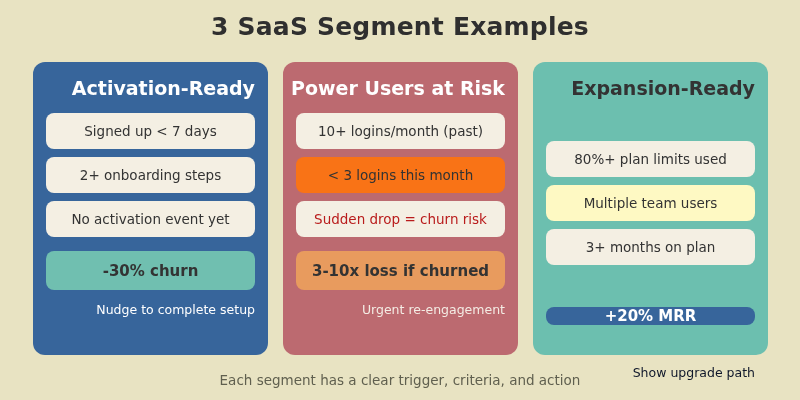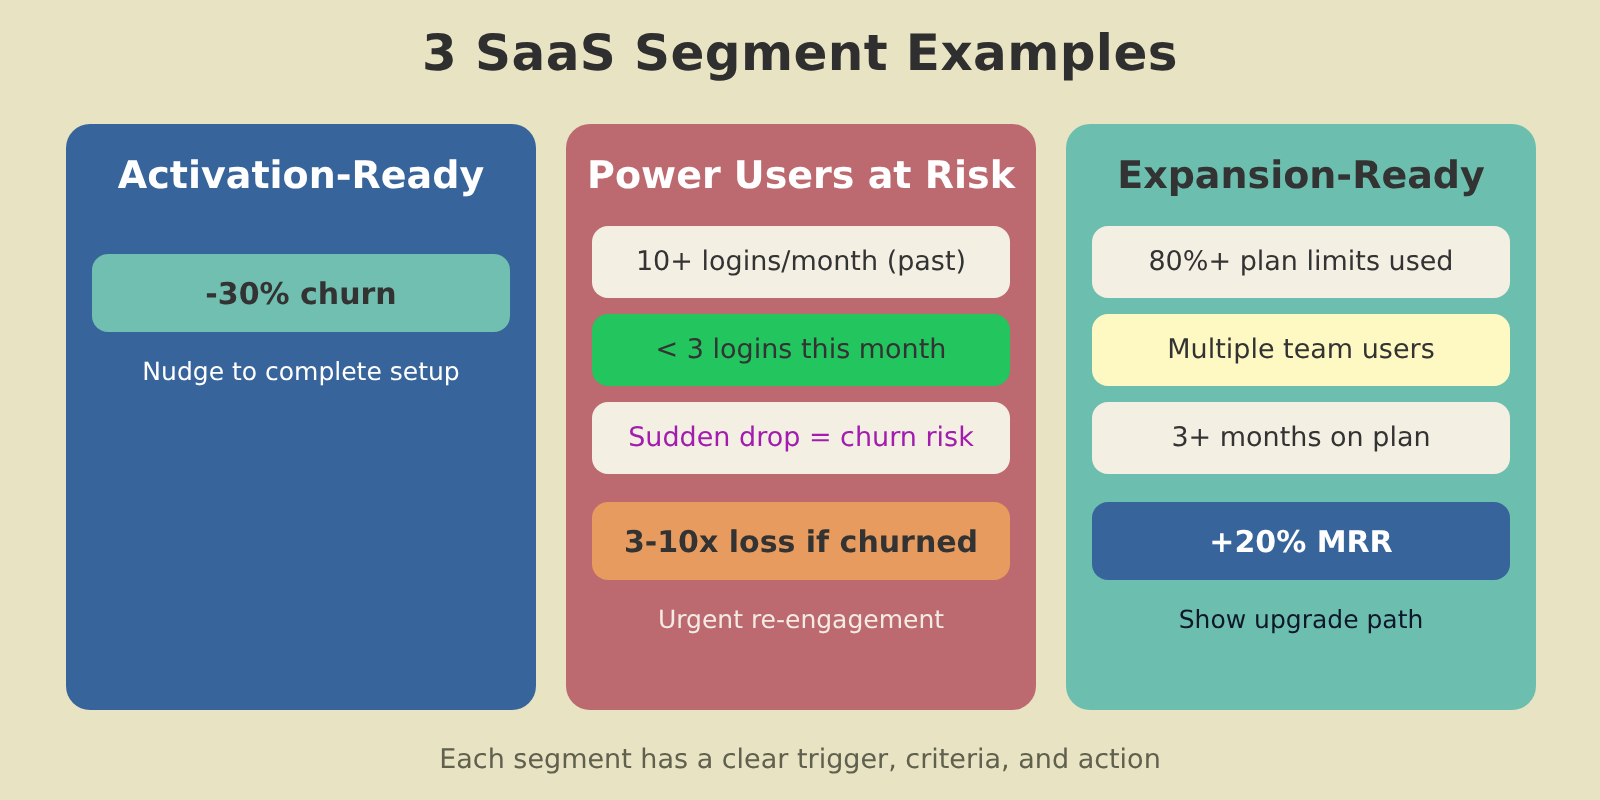--- a/index.html
+++ b/index.html
@@ -41,21 +41,21 @@
     justify-content: space-between;
   }
   .card {
     width: 235px;
     height: 293px;
     border-radius: 12px;
     box-sizing: border-box;
     padding: 14px 13px 0 13px;
     display: flex;
     flex-direction: column;
-    align-items: center;
+    align-items: flex-end;
   }
   .card-title {
     font-size: 19px;
     font-weight: bold;
     text-align: center;
     line-height: 24px;
     margin-bottom: 13px;
     white-space: nowrap;
   }
   .criteria-list {
@@ -111,36 +111,41 @@
 <body style="background: rgb(232, 227, 194);">
 
 <div class="page">
 
   <div class="page-title" style="color: rgb(47, 47, 47);">3 SaaS Segment Examples</div>
 
   <div class="cards">
 
     <div class="card" style="background: rgb(55, 101, 155);">
       <div class="card-title" style="color: rgb(255, 255, 255);">Activation-Ready</div>
+      <div class="criteria-list">
+        <div class="criterion" style="background: rgb(244, 239, 227); color: rgb(51, 51, 51);">Signed up &lt; 7 days</div>
+        <div class="criterion" style="background: rgb(244, 239, 227); color: rgb(51, 51, 51);">2+ onboarding steps</div>
+        <div class="criterion" style="background: rgb(244, 239, 227); color: rgb(51, 51, 51);">No activation event yet</div>
+      </div>
       <div class="badge" style="background: rgb(112, 191, 176); color: rgb(51, 51, 51);">-30% churn</div>
       <div class="action" style="color: #ffffff;">Nudge to complete setup</div>
     </div>
 
     <div class="card" style="background: rgb(188, 106, 112);">
       <div class="card-title" style="color: rgb(255, 255, 255);">Power Users at Risk</div>
       <div class="criteria-list">
         <div class="criterion" style="background: rgb(244, 239, 227); color: rgb(51, 51, 51);">10+ logins/month (past)</div>
-        <div class="criterion" style="background: #22c55e; color: rgb(51, 51, 51);">&lt; 3 logins this month</div>
-        <div class="criterion" style="background: rgb(244, 239, 227); color: #a21caf;">Sudden drop = churn risk</div>
+        <div class="criterion" style="background: #f97316; color: rgb(51, 51, 51);">&lt; 3 logins this month</div>
+        <div class="criterion" style="background: rgb(244, 239, 227); color: #b91c1c;">Sudden drop = churn risk</div>
       </div>
       <div class="badge" style="background: rgb(232, 155, 94); color: rgb(51, 51, 51);">3-10x loss if churned</div>
       <div class="action" style="color: rgb(244, 236, 228);">Urgent re-engagement</div>
     </div>
 
-    <div class="card" style="background: rgb(108, 191, 175);">
+    <div class="card" style="background: rgb(108, 191, 175); gap: 28px;">
       <div class="card-title" style="color: rgb(51, 51, 51);">Expansion-Ready</div>
       <div class="criteria-list">
         <div class="criterion" style="background: rgb(244, 239, 227); color: rgb(51, 51, 51);">80%+ plan limits used</div>
         <div class="criterion" style="background: #fef9c3; color: rgb(51, 51, 51);">Multiple team users</div>
         <div class="criterion" style="background: rgb(244, 239, 227); color: rgb(51, 51, 51);">3+ months on plan</div>
       </div>
       <div class="badge" style="background: rgb(55, 101, 155); color: rgb(255, 255, 255);">+20% MRR</div>
       <div class="action" style="color: #0f172a;">Show upgrade path</div>
     </div>
 

